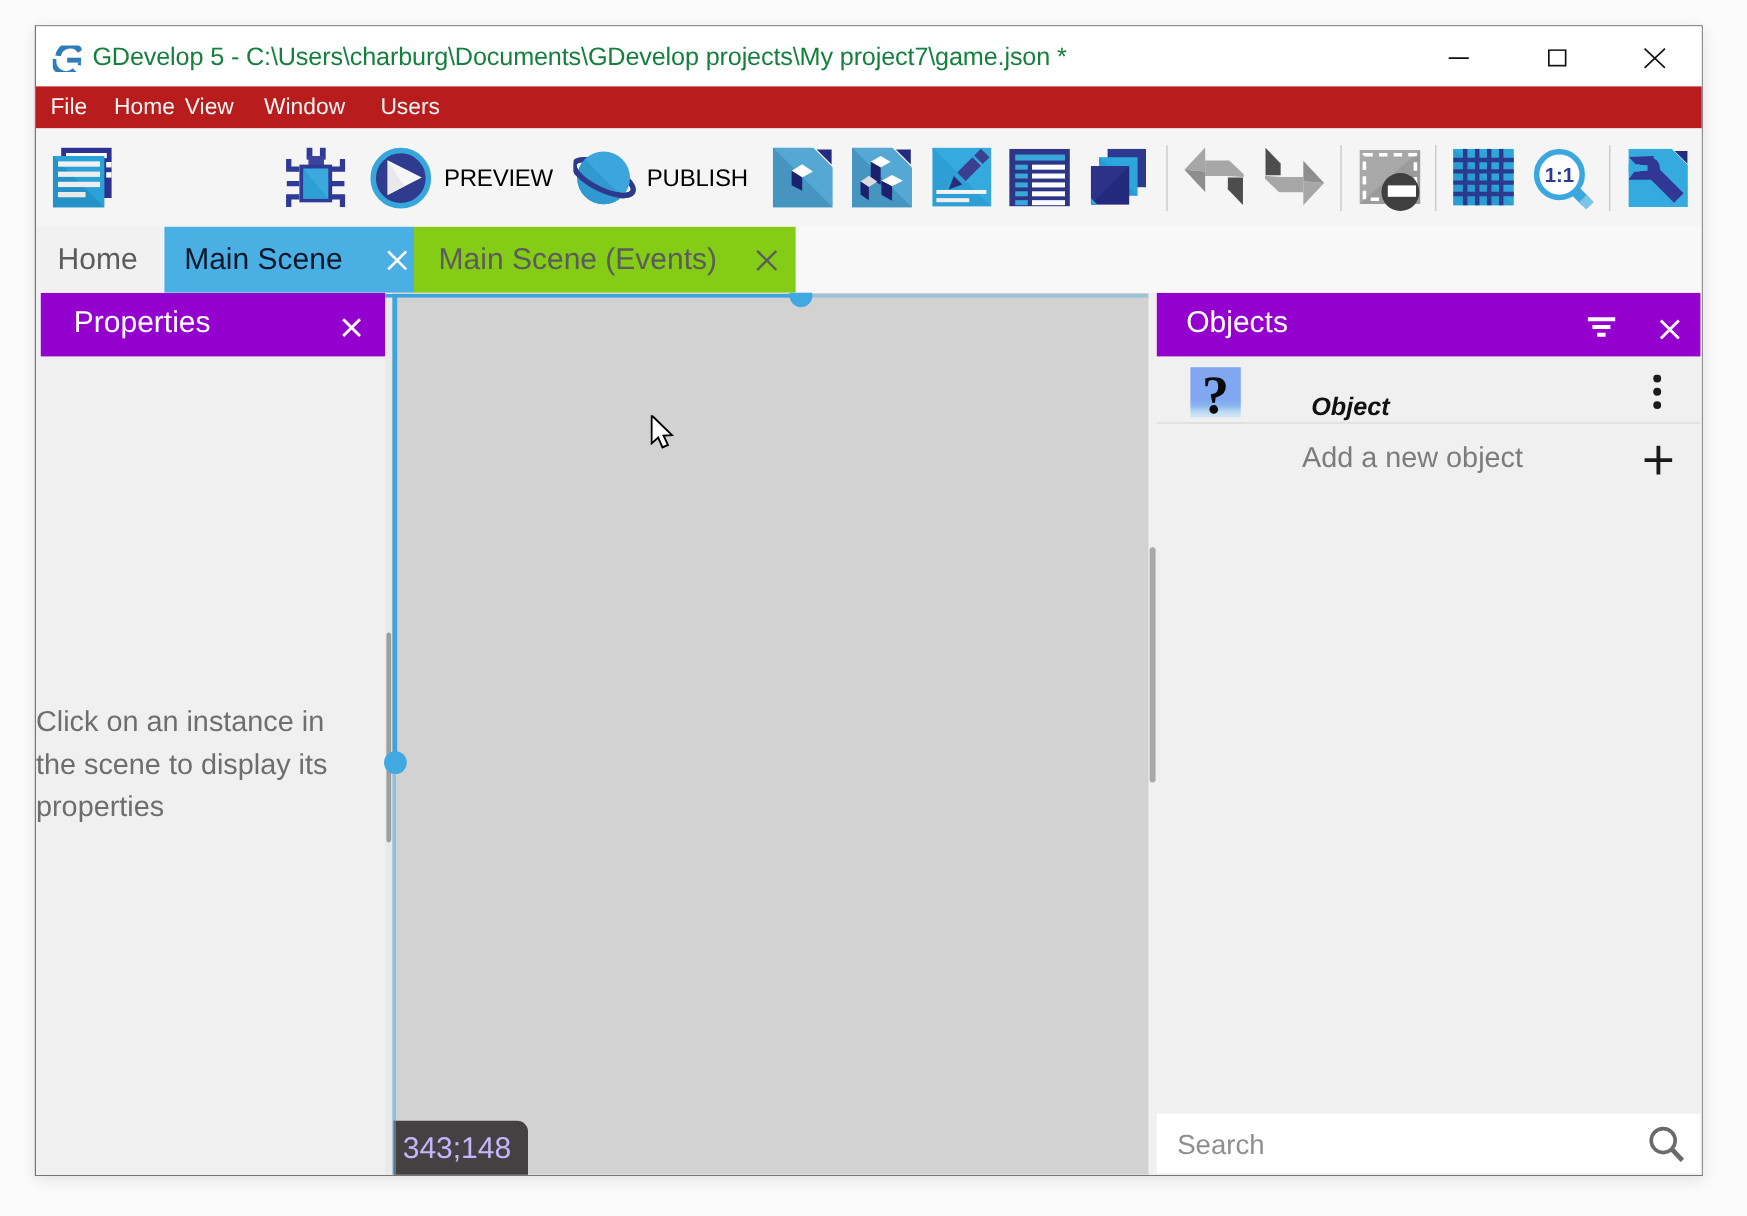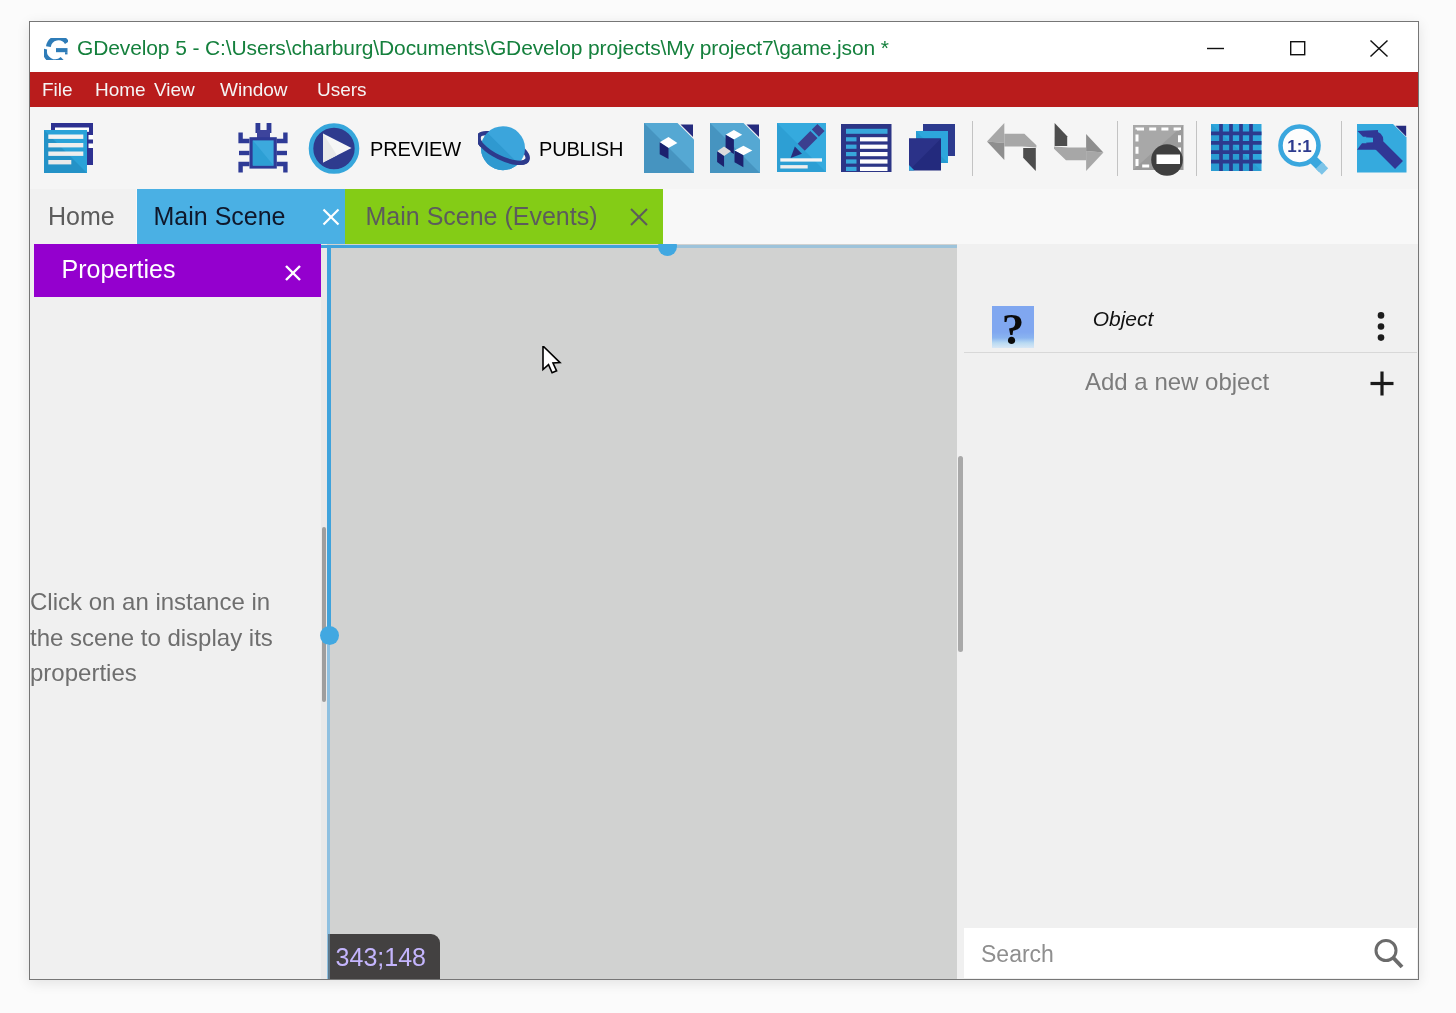--- a/index.html
+++ b/index.html
@@ -265,23 +265,35 @@
     <div class="abs" style="left:297.6px;top:689.5px;width:112.5px;height:46px;background:rgba(56,54,54,0.93);border-radius:0 9px 0 0;color:#c4b5fd;font-size:25px;line-height:46px;padding-left:8px">343;148</div>
     <div class="abs" style="left:297.6px;top:689.5px;width:2.6px;height:46px;background:rgba(120,165,200,0.55)"></div>
 
     <svg class="abs" style="left:512px;top:102px" width="22" height="30" viewBox="0 0 22 30">
       <polygon points="1,0 1,23.5 6.5,18.6 10.1,26.8 14.6,24.8 11,17 18,16.6" fill="#fff" stroke="#000" stroke-width="1.6"></polygon>
     </svg>
 
     <div class="abs" style="left:928px;top:0;width:460px;height:735px;background:#f0f0f0"></div>
     <div class="abs" style="left:927.5px;top:212px;width:5.5px;height:196px;background:#a9a9a9;border-radius:2.5px"></div>
 
+    <div class="phead" style="left:933.5px;top:0;width:453.5px;height:52.5px;">
+      <span style="position:absolute;left:25px;top:11px">Objects</span>
+      <svg style="position:absolute;left:359px;top:20px" width="24" height="17" viewBox="0 0 24 17">
+          <line x1="0" y1="2" x2="23" y2="2" stroke="#fff" stroke-width="3.4"></line>
+          <line x1="4" y1="8.5" x2="19" y2="8.5" stroke="#fff" stroke-width="3.4"></line>
+          <line x1="8" y1="15" x2="15" y2="15" stroke="#fff" stroke-width="3.4"></line>
+        </svg>
+      <svg style="position:absolute;left:419px;top:22px" width="17" height="17" viewBox="0 0 17 17">
+          <line x1="1" y1="1" x2="16" y2="16" stroke="#fff" stroke-width="2.4"></line>
+          <line x1="16" y1="1" x2="1" y2="16" stroke="#fff" stroke-width="2.4"></line>
+        </svg>
+    </div>
 
     <div class="abs" style="left:962px;top:62px;width:42px;height:42px;background:linear-gradient(180deg,#80a7f0 0%,#80a7f0 62%,#8ab4f0 76%,#b9daf2 88%,#d8e7f5 100%);text-align:center;font-family:'Liberation Serif',serif;font-weight:bold;font-size:45px;line-height:46px;color:#0a0a0a">?</div>
-    <div class="abs" style="left:1062.7px;top:63px;font-size:21px;font-weight:normal;font-style:italic;color:#111">Object</div>
+    <div class="abs" style="left:1062.7px;top:84px;font-size:21px;font-weight:bold;font-style:italic;color:#111">Object</div>
     <svg class="abs" style="left:1346.5px;top:67.6px" width="8" height="29" viewBox="0 0 8 29">
         <circle cx="4" cy="3.4" r="3.3" fill="#1c1c1c"></circle>
         <circle cx="4" cy="14.5" r="3.3" fill="#1c1c1c"></circle>
         <circle cx="4" cy="25.6" r="3.3" fill="#1c1c1c"></circle>
       </svg>
     <div class="abs" style="left:933.5px;top:108px;width:453.5px;height:1px;background:#d8d8d8"></div>
     <div class="abs" style="left:1055px;top:124px;font-size:24px;color:#7c7c7c">Add a new object</div>
     <svg class="abs" style="left:1339.5px;top:126.5px" width="24" height="25" viewBox="0 0 24 25">
         <line x1="12" y1="0.5" x2="12" y2="24.5" stroke="#1a1a1a" stroke-width="3.2"></line>
         <line x1="0.5" y1="12.5" x2="23.5" y2="12.5" stroke="#1a1a1a" stroke-width="3.2"></line>

